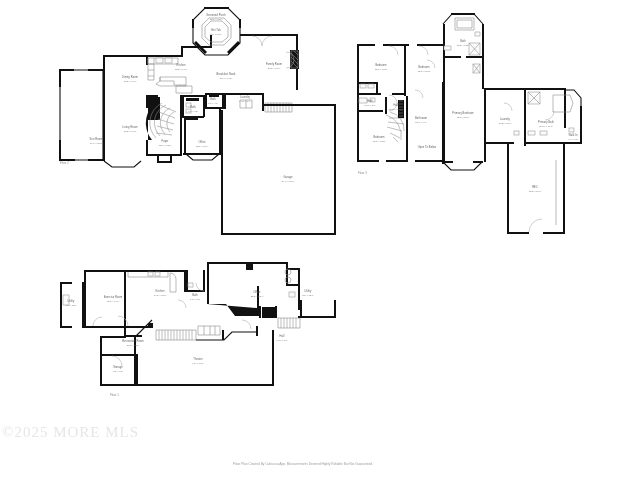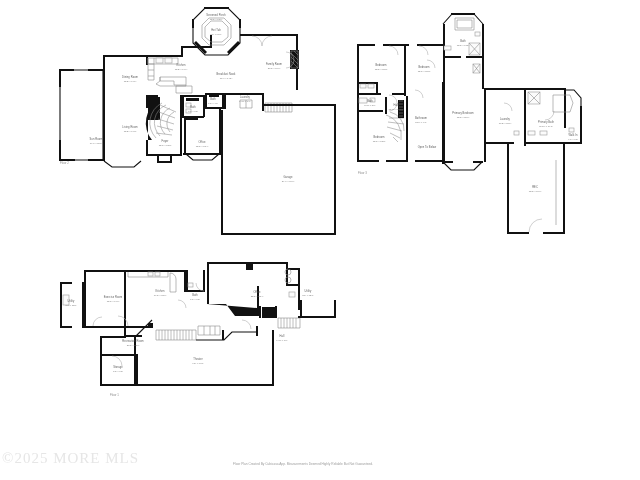--- a/index.html
+++ b/index.html
@@ -8,21 +8,21 @@
   svg#plan{position:absolute;left:0;top:0;width:640px;height:480px;}
   .wall{fill:#111111;}
   .wall-thin{fill:none;stroke:#111111;stroke-width:1.1;}
   .fix{fill:none;stroke:#8c8c8c;stroke-width:0.6;}
   .fixfill{fill:#fbfbfb;stroke:#9a9a9a;stroke-width:0.6;}
   .door{fill:none;stroke:#a8a8a8;stroke-width:0.55;}
   .stairline{fill:none;stroke:#8a8a8a;stroke-width:0.55;}
   .roomtxt{font-family:"Liberation Sans",sans-serif;font-size:2.6px;fill:#5a5a5a;text-anchor:middle;letter-spacing:0.08px;}
   .dimtxt{font-family:"Liberation Sans",sans-serif;font-size:2.3px;fill:#7d7d7d;text-anchor:middle;}
   .floortxt{font-family:"Liberation Sans",sans-serif;font-size:2.8px;fill:#8a8a8a;text-anchor:start;}
-  .watermark{position:absolute;left:2px;top:450px;font-family:"Liberation Serif",serif;font-size:15px;color:#e6e6e6;letter-spacing:1px;white-space:nowrap;}
+  .watermark{position:absolute;left:2px;top:424px;font-family:"Liberation Serif",serif;font-size:15px;color:#e6e6e6;letter-spacing:1px;white-space:nowrap;}
   .credit{position:absolute;left:233px;top:462px;font-family:"Liberation Sans",sans-serif;font-size:3.2px;color:#9c9c9c;white-space:nowrap;}
 </style>
 </head>
 <body>
 
 <div id="stage">
 
 <svg id="plan" viewBox="0 0 640 480">
 
   <g>

